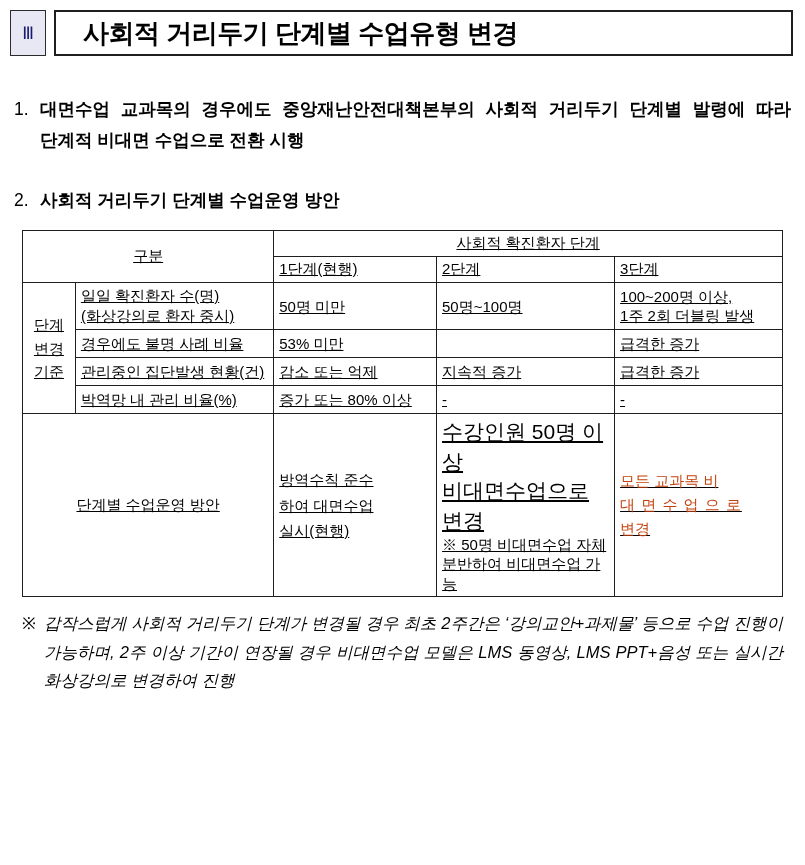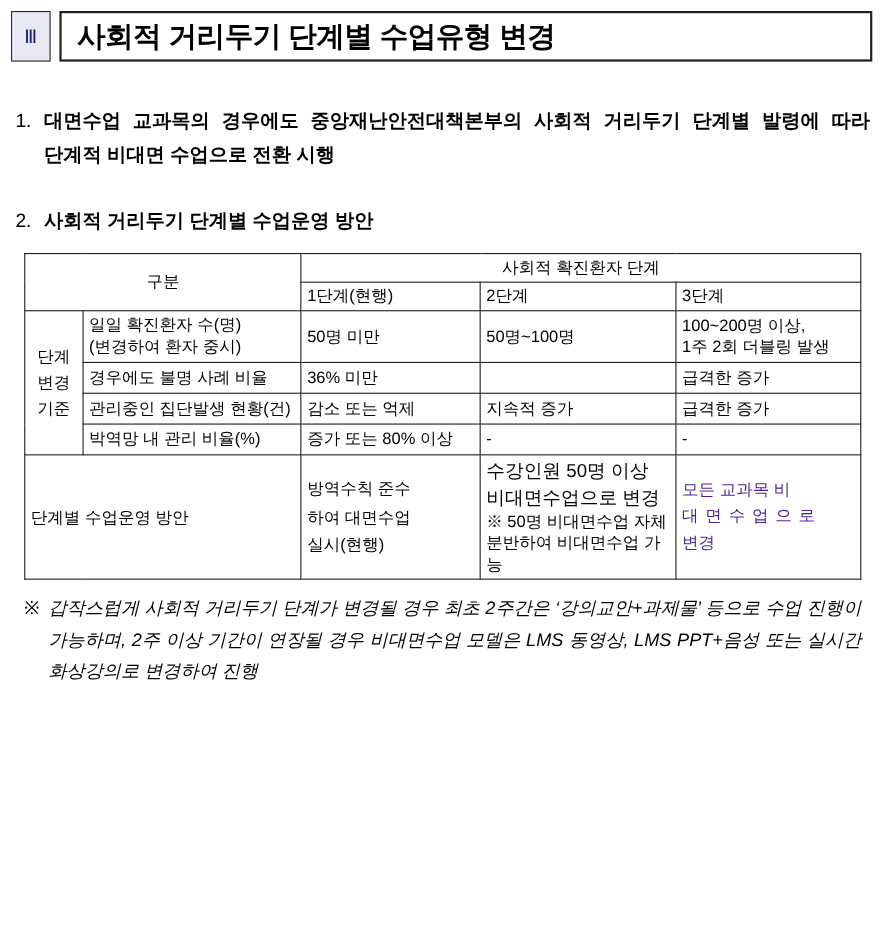--- a/index.html
+++ b/index.html
@@ -40,21 +40,21 @@
     font-size: 17px;
     color: #1a1a6e;
     background: #e8e8f4;
     margin-right: 8px;
   }
   .header-title-box {
     flex: 1;
     border: 2px solid #1f1f1f;
     display: flex;
     align-items: center;
-    padding-left: 14px;
+    padding-left: 27px;
     font-size: 26px;
     font-weight: bold;
     letter-spacing: -0.5px;
   }
 
   
   .item {
     margin: 0 14px;
     font-size: 17.5px;
     line-height: 1.75;
@@ -83,20 +83,21 @@
   }
 
   
   .table-wrap {
     margin: 14px 22px 0 22px;
   }
   table.grid {
     border-collapse: collapse;
     width: 100%;
     table-layout: fixed;
+    text-decoration: underline;
   }
   table.grid td, table.grid th {
     border: 1px solid #1f1f1f;
     padding: 3px 5px;
     vertical-align: middle;
     font-weight: normal;
     font-size: 15px;
   }
   .hdr-top { text-align: center; font-size: 16px; }
   .hdr-sub { text-align: left; font-size: 15.5px; }
@@ -106,23 +107,24 @@
     line-height: 1.55;
     padding-left: 6px;
   }
   .crit-name {
     font-size: 14.5px;
     line-height: 1.35;
     padding-left: 6px;
     border-radius: 18px;
   }
   .cell-sm { font-size: 14px; line-height: 1.3; }
-  .cell-md { font-size: 17px; line-height: 1.4; }
-  .blue-text { color: #4c1d95; font-size: 15.5px; line-height: 1.6; }
+  .cell-md { font-size: 21px; line-height: 1.4; }
+  .blue-text { color: #c2410c; font-size: 15.5px; line-height: 1.6; }
   .op-label {
+    text-align: center;
     font-size: 16px;
   }
   .op-col1 {
     font-size: 15.5px;
     line-height: 1.7;
   }
   .spaced { letter-spacing: 1px; }
 
   
   .note {
@@ -176,35 +178,35 @@
         </tr>
 
         <tr>
           <td class="rowlabel-v" rowspan="4">
             <div>단계</div>
             <div>변경</div>
             <div>기준</div>
           </td>
           <td class="crit-name">
             <div>일일 확진환자 수(명)</div>
-            <div>(변경하여 환자 중시)</div>
+            <div>(화상강의로 환자 중시)</div>
           </td>
           <td class="cell-md">50명 미만</td>
           <td class="cell-md">50명~100명</td>
           <td class="cell-sm">
             <div>100~200명 이상,</div>
             <div>1주 2회 더블링 발생</div>
           </td>
         </tr>
 
         <tr>
           <td class="crit-name">
             <div>경우에도 불명 사례 비율</div>
           </td>
-          <td class="cell-md">36% 미만</td>
+          <td class="cell-md">53% 미만</td>
           <td class="cell-md"></td>
           <td class="cell-md">급격한 증가</td>
         </tr>
 
         <tr>
           <td class="crit-name">
             <div>관리중인 집단발생 현황(건)</div>
           </td>
           <td class="cell-md">감소 또는 억제</td>
           <td class="cell-md">지속적 증가</td>

